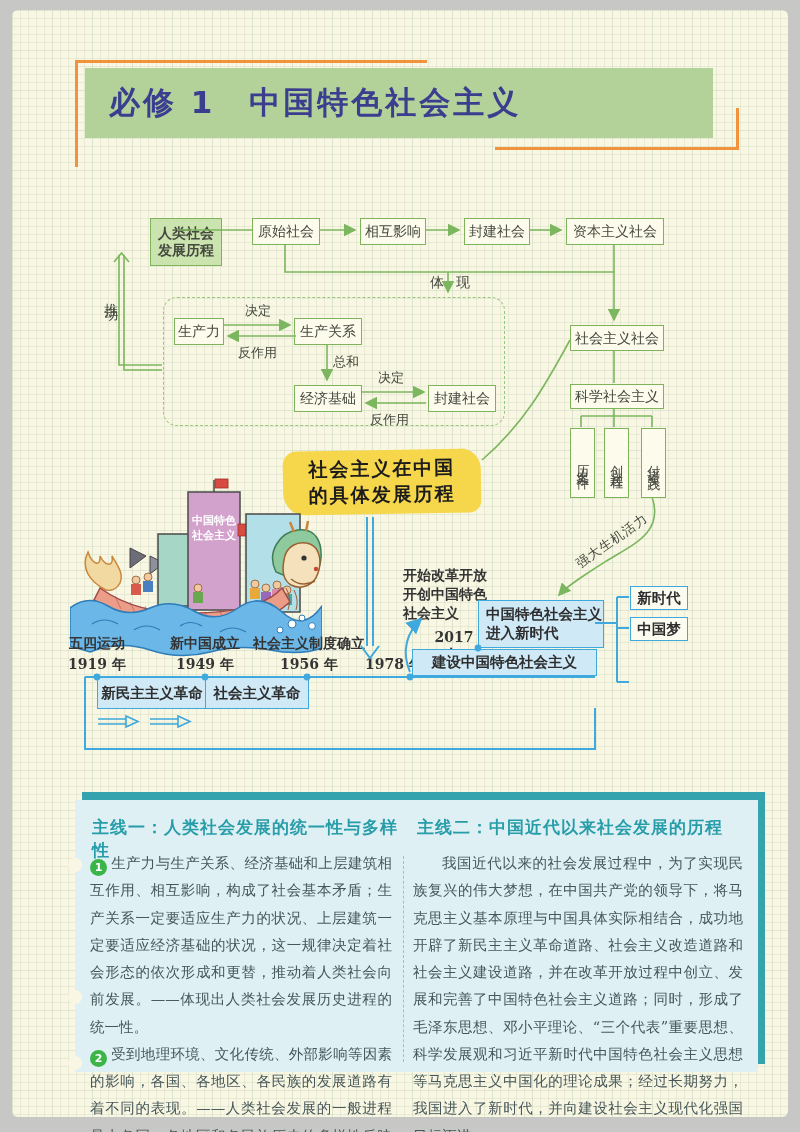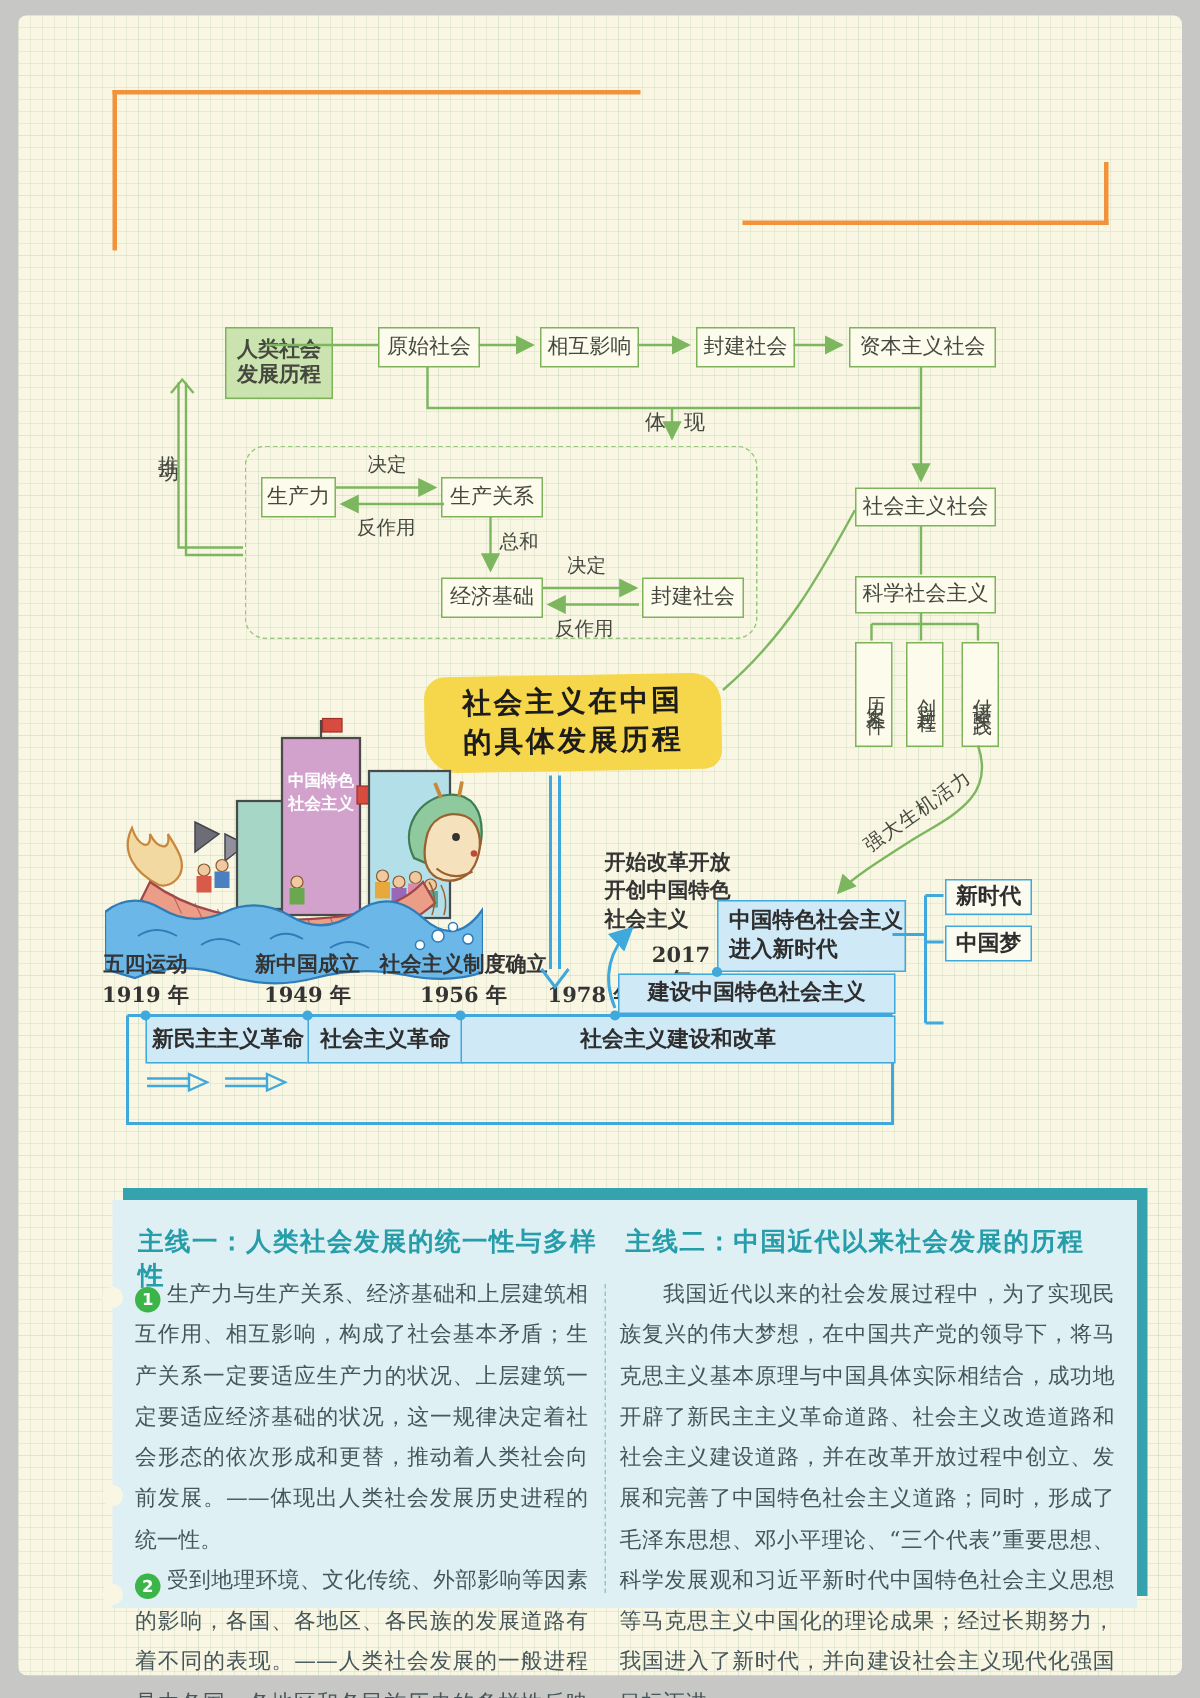--- a/index.html
+++ b/index.html
@@ -49,20 +49,23 @@
   .overlay{position:absolute;left:0;top:0;pointer-events:none;}
   .rot{transform:rotate(-35deg);font:500 13px "DejaVu Serif",serif;color:#45483f;letter-spacing:1px;}
 </style>
 </head>
 <body>
 
 <div class="page">
 
   <div class="abs oline" style="left:63px;top:50px;width:352px;height:3px;"></div>
   <div class="abs oline" style="left:63px;top:50px;width:3px;height:107px;"></div>
+  <div class="abs title-bg">
+    <span class="title-text">必修 1　中国特色社会主义</span>
+  </div>
   <div class="abs oline" style="left:483px;top:137px;width:244px;height:3px;"></div>
   <div class="abs oline" style="left:724px;top:98px;width:3px;height:42px;"></div>
 
   <div class="gbox groot" style="left:95px;top:208px;width:70px;height:46px;flex-direction:column;margin-left:43px;">
     <span>人类社会</span>
     <span>发展历程</span>
   </div>
   <div class="gbox" style="left:240px;top:208px;width:66px;height:25px;">原始社会</div>
   <div class="gbox" style="left:348px;top:208px;width:64px;height:25px;">相互影响</div>
   <div class="gbox" style="left:452px;top:208px;width:64px;height:25px;">封建社会</div>
@@ -177,21 +180,20 @@
   </div>
 
   <div class="bbox" style="left:466px;top:590px;width:117px;height:46px;flex-direction:column;align-items:flex-start;padding-left:7px;">
     <span>中国特色社会主义</span>
     <span>进入新时代</span>
   </div>
   <div class="bbox" style="left:400px;top:639px;width:183px;height:25px;">建设中国特色社会主义</div>
 
   <div class="bbox" style="left:85px;top:667px;width:108px;height:30px;">新民主主义革命</div>
   <div class="bbox" style="left:193px;top:667px;width:102px;height:30px;">社会主义革命</div>
-  <div class="bbox" style="left:295px;top:667px;width:288px;height:30px;">社会主义建设和改革</div>
 
   <div class="bbox wbox" style="left:618px;top:576px;width:56px;height:22px;">新时代</div>
   <div class="bbox wbox" style="left:618px;top:607px;width:56px;height:22px;">中国梦</div>
 
   <div class="leap-row">
     <svg width="44" height="16" viewBox="0 0 44 16">
       <path d="M2 5 H30 M2 10 H30" stroke="#3fa8dc" stroke-width="1.6" fill="none"></path>
       <path d="M30 2 L42 7.5 L30 13 Z" fill="none" stroke="#3fa8dc" stroke-width="1.6"></path>
     </svg>
     <svg width="44" height="16" viewBox="0 0 44 16">

